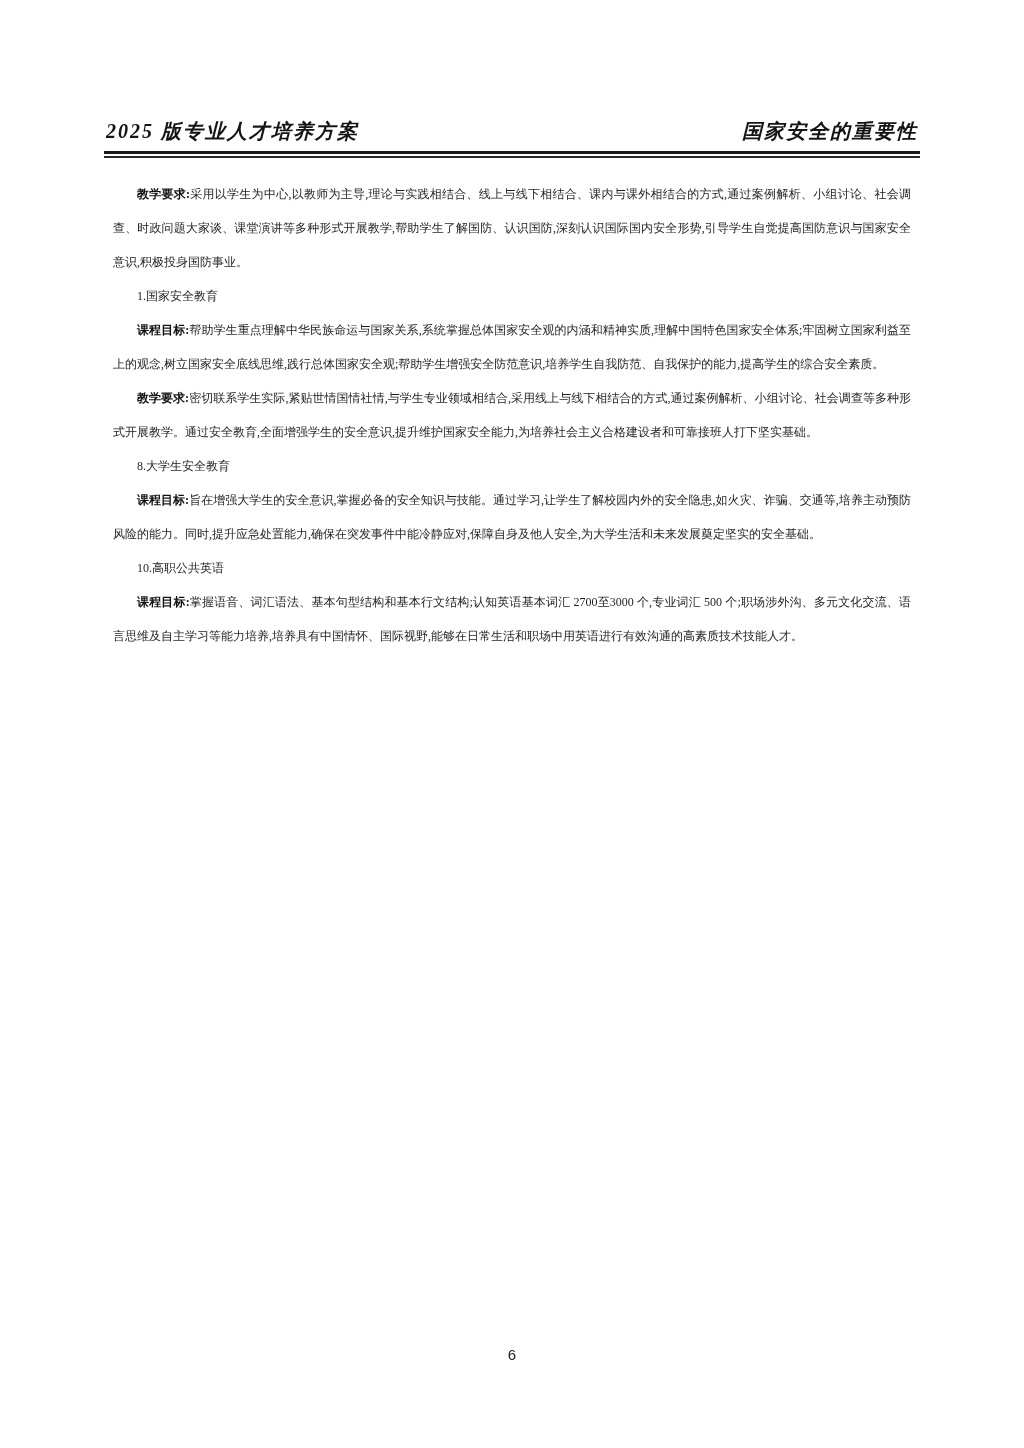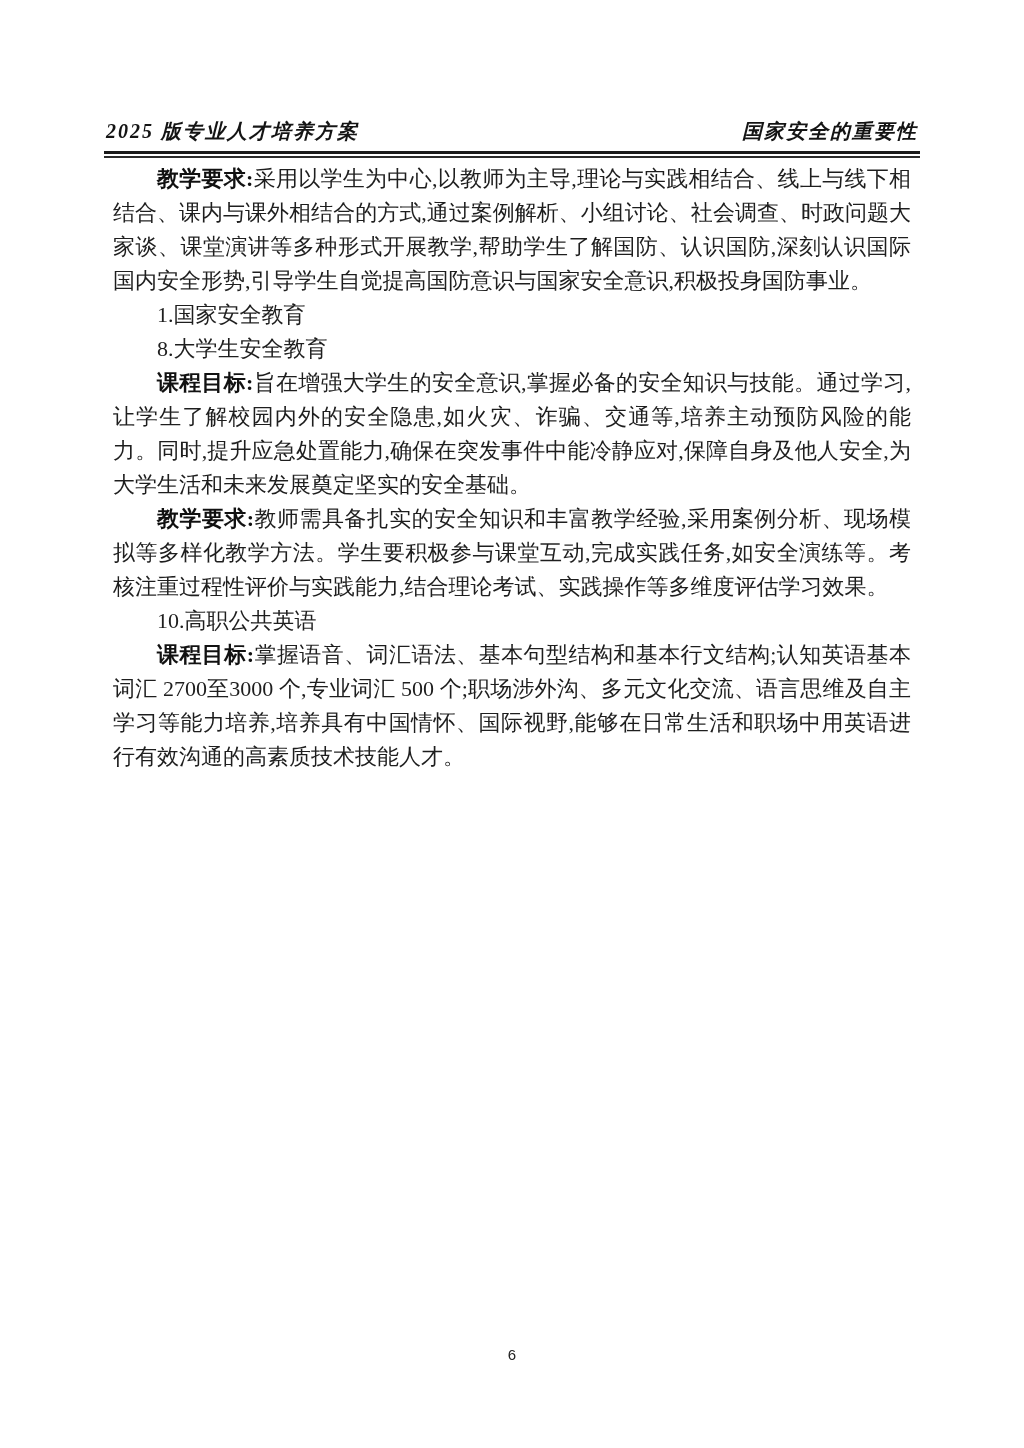--- a/index.html
+++ b/index.html
@@ -28,23 +28,23 @@
     font-style: italic;
     letter-spacing: 2px;
     padding: 0 2px 6px 2px;
     color: #141414;
   }
   .header-rule { width: 100%; }
   .header-rule .rule-top { height: 3px; background: #1a1a1a; }
   .header-rule .rule-gap { height: 2px; background: transparent; }
   .header-rule .rule-bottom { height: 2px; background: #2a2a2a; }
   .doc-body {
-    margin-top: 4px;
+    margin-top: 19px;
     padding: 0 9px 0 9px;
-    font-size: 22px;
+    font-size: 12px;
     line-height: 34px;
     text-align: justify;
     text-justify: inter-ideograph;
     color: #1e1e1e;
   }
   .doc-body p { margin: 0; text-indent: 2em; }
   .doc-body .lead { font-weight: bold; color: #111; }
   .page-footer {
     position: absolute;
     top: 1346px;
@@ -69,23 +69,24 @@
 
     <div class="header-rule">
       <div class="rule-top"></div>
       <div class="rule-gap"></div>
       <div class="rule-bottom"></div>
     </div>
 
     <main class="doc-body" id="content">
         <p class="paragraph"><span class="lead">教学要求:</span>采用以学生为中心,以教师为主导,理论与实践相结合、线上与线下相结合、课内与课外相结合的方式,通过案例解析、小组讨论、社会调查、时政问题大家谈、课堂演讲等多种形式开展教学,帮助学生了解国防、认识国防,深刻认识国际国内安全形势,引导学生自觉提高国防意识与国家安全意识,积极投身国防事业。</p>
         <p class="heading">1.国家安全教育</p>
+        <p class="paragraph"><span class="lead">课程目标:</span>帮助学生重点理解中华民族命运与国家关系,系统掌握总体国家安全观的内涵和精神实质,理解中国特色国家安全体系;牢固树立国家利益至上的观念,树立国家安全底线思维,践行总体国家安全观;帮助学生增强安全防范意识,培养学生自我防范、自我保护的能力,提高学生的综合安全素质。</p>
+        <p class="paragraph"><span class="lead">教学要求:</span>密切联系学生实际,紧贴世情国情社情,与学生专业领域相结合,采用线上与线下相结合的方式,通过案例解析、小组讨论、社会调查等多种形式开展教学。通过安全教育,全面增强学生的安全意识,提升维护国家安全能力,为培养社会主义合格建设者和可靠接班人打下坚实基础。</p>
         <p class="heading">8.大学生安全教育</p>
         <p class="paragraph"><span class="lead">课程目标:</span>旨在增强大学生的安全意识,掌握必备的安全知识与技能。通过学习,让学生了解校园内外的安全隐患,如火灾、诈骗、交通等,培养主动预防风险的能力。同时,提升应急处置能力,确保在突发事件中能冷静应对,保障自身及他人安全,为大学生活和未来发展奠定坚实的安全基础。</p>
-        <p class="paragraph"><span class="lead">教学要求:</span>教师需具备扎实的安全知识和丰富教学经验,采用案例分析、现场模拟等多样化教学方法。学生要积极参与课堂互动,完成实践任务,如安全演练等。考核注重过程性评价与实践能力,结合理论考试、实践操作等多维度评估学习效果。</p>
         <p class="heading">10.高职公共英语</p>
         <p class="paragraph"><span class="lead">课程目标:</span>掌握语音、词汇语法、基本句型结构和基本行文结构;认知英语基本词汇 2700至3000 个,专业词汇 500 个;职场涉外沟、多元文化交流、语言思维及自主学习等能力培养,培养具有中国情怀、国际视野,能够在日常生活和职场中用英语进行有效沟通的高素质技术技能人才。</p>
       </main>
 
   </div>
 
   <footer class="page-footer">
     <span>6</span>
   </footer>
 </div>

